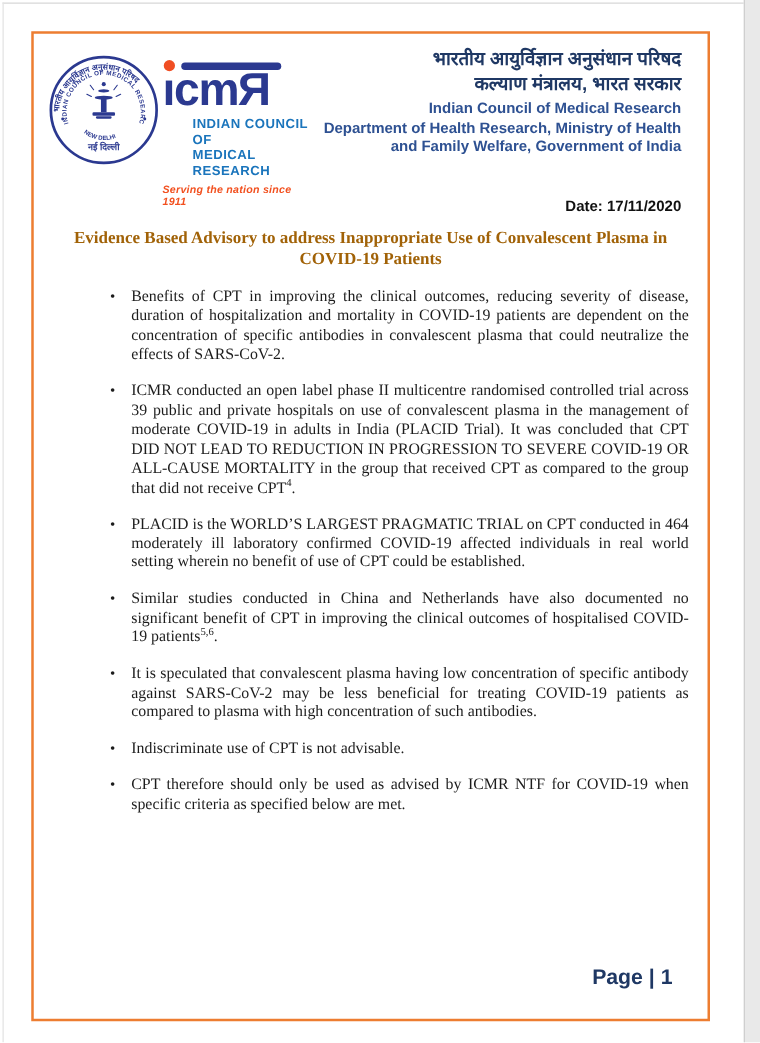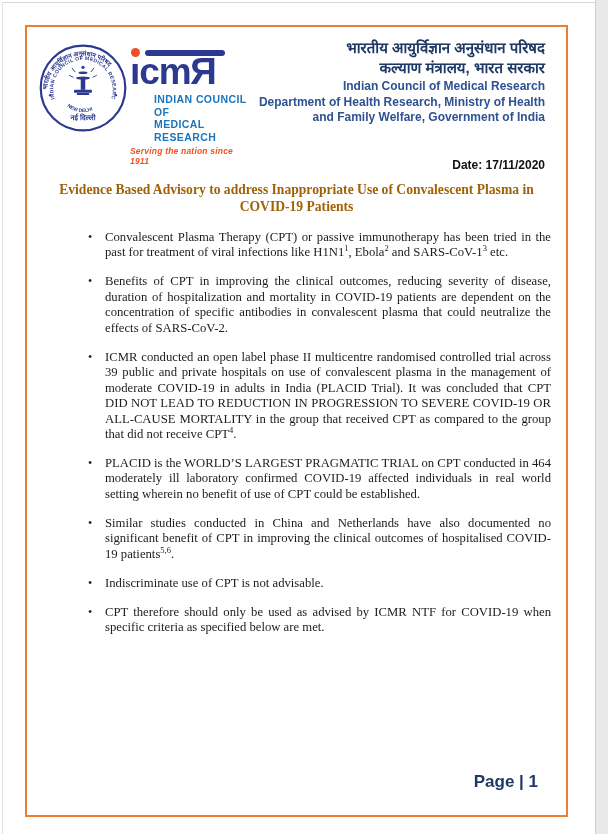--- a/index.html
+++ b/index.html
@@ -104,24 +104,24 @@
         <div class="org-en">Department of Health Research, Ministry of Health</div>
         <div class="org-en">and Family Welfare, Government of India</div>
       </div>
     </div>
 
     <div class="date">Date: 17/11/2020</div>
 
     <div class="title">Evidence Based Advisory to address Inappropriate Use of Convalescent Plasma in COVID-19 Patients</div>
 
     <ul class="bullets">
-        <li><span>Convalescent Plasma Therapy (CPT) or passive immunotherapy has been tried in the past for treatment of viral infections like H1N1</span><sup>1</sup><span>, Ebola</span><sup>2</sup><span> and SARS-CoV-1</span><sup>3</sup><span> etc.</span></li>
         <li><span>Benefits of CPT in improving the clinical outcomes, reducing severity of disease, duration of hospitalization and mortality in COVID-19 patients are dependent on the concentration of specific antibodies in convalescent plasma that could neutralize the effects of SARS-CoV-2.</span></li>
         <li><span>ICMR conducted an open label phase II multicentre randomised controlled trial across 39 public and private hospitals on use of convalescent plasma in the management of moderate COVID-19 in adults in India (PLACID Trial). It was concluded that CPT DID NOT LEAD TO REDUCTION IN PROGRESSION TO SEVERE COVID-19 OR ALL-CAUSE MORTALITY in the group that received CPT as compared to the group that did not receive CPT</span><sup>4</sup><span>.</span></li>
         <li><span>PLACID is the WORLD’S LARGEST PRAGMATIC TRIAL on CPT conducted in 464 moderately ill laboratory confirmed COVID-19 affected individuals in real world setting wherein no benefit of use of CPT could be established.</span></li>
         <li><span>Similar studies conducted in China and Netherlands have also documented no significant benefit of CPT in improving the clinical outcomes of hospitalised COVID-19 patients</span><sup>5,6</sup><span>.</span></li>
+        <li><span>It is speculated that convalescent plasma having low concentration of specific antibody against SARS-CoV-2 may be less beneficial for treating COVID-19 patients as compared to plasma with high concentration of such antibodies.</span></li>
         <li><span>Indiscriminate use of CPT is not advisable.</span></li>
         <li><span>CPT therefore should only be used as advised by ICMR NTF for COVID-19 when specific criteria as specified below are met.</span></li>
       </ul>
 
     <div class="pagenum">Page | 1</div>
   </div>
 </div>
 
 </body></html>

